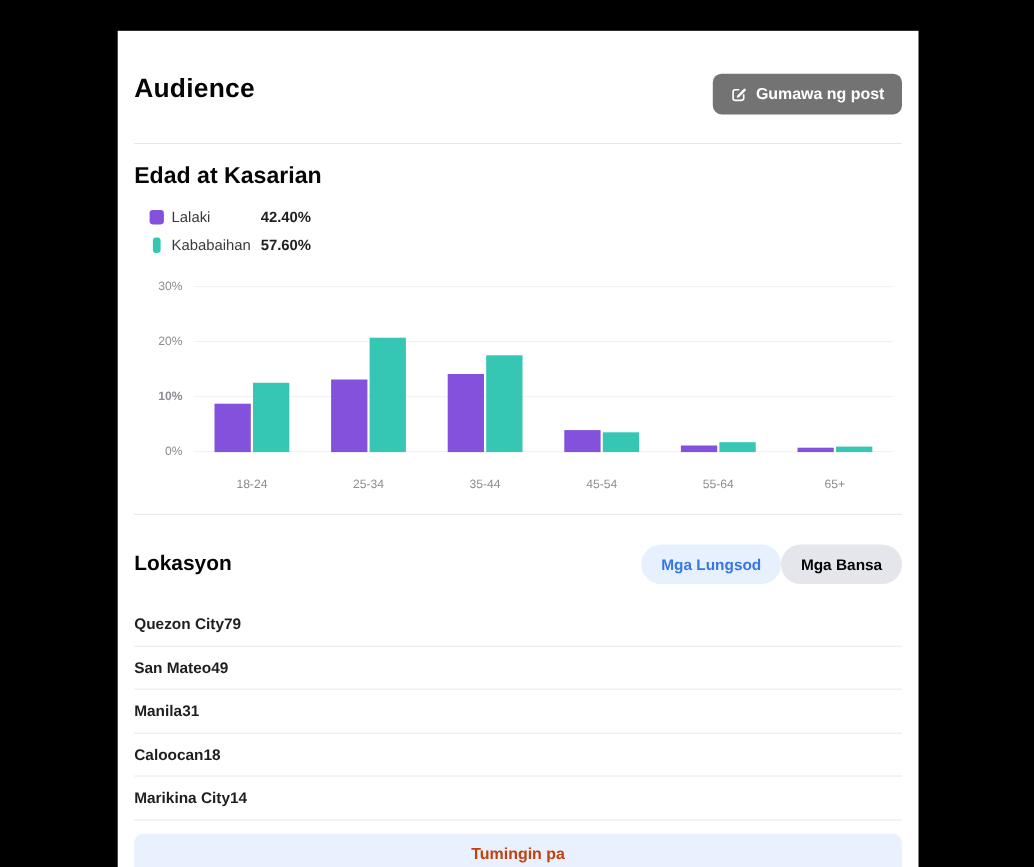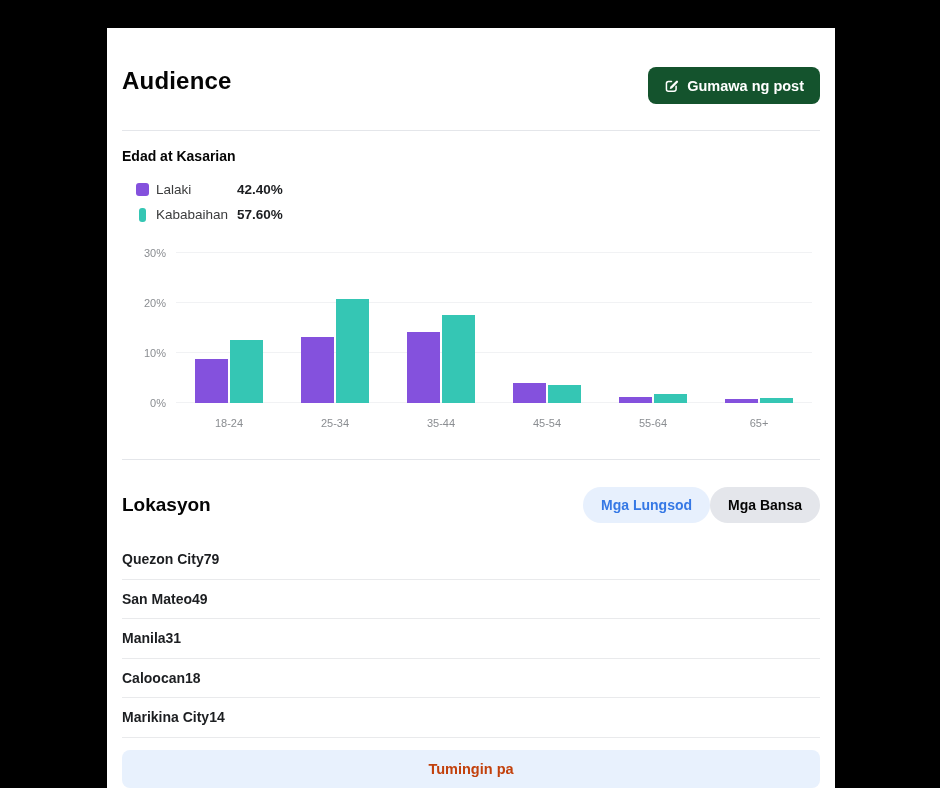--- a/index.html
+++ b/index.html
@@ -5,46 +5,46 @@
   * { margin:0; padding:0; box-sizing:border-box; }
   html,body { width:940px; height:788px; background:#000; overflow:hidden;
               font-family:"Liberation Sans","DejaVu Sans",sans-serif; }
   .card { position:absolute; top:0; left:107px; width:728px; height:783px;
           background:#fff; padding:12px 15px;margin-top:28px; }
 
   
   .card-header { display:flex; justify-content:space-between; align-items:flex-start;
                  padding-top:27px; }
   .page-title { font-size:24px; font-weight:bold; color:#050505; letter-spacing:.2px; }
-  .create-btn { display:flex; align-items:center; gap:8px; background:#14532d; color:#fff;
+  .create-btn { display:flex; align-items:center; gap:8px; background:#737373; color:#fff;
                 border:none; border-radius:8px; padding:0 16px; height:37px;
                 font-size:14.5px; font-weight:bold; cursor:pointer;
                 font-family:"Liberation Sans","DejaVu Sans",sans-serif; }
   .divider { border-top:1px solid #e4e6ea; margin-top:26px; }
 
   
-  .section-title { font-size:14px; font-weight:bold; color:#050505; margin-top:17px; }
+  .section-title { font-size:21px; font-weight:bold; color:#050505; margin-top:17px; }
   .legend { margin-top:13px; margin-left:14px; }
   .legend-row { display:flex; align-items:center; height:25px; font-size:13.5px; }
   .legend-row .swatch { width:13px; height:13px; border-radius:3px; margin-right:7px; }
   .legend-row:nth-child(2) .swatch { width:7px; height:14px; margin-left:3px; margin-right:10px; }
   .legend-label { width:81px; color:#3a3b3c; }
   .legend-value { font-weight:bold; color:#1c1e21; }
 
   
   .chart { position:relative; margin-top:14px; height:192px; }
   .plot { position:absolute; left:54px; right:8px; top:12px; height:150px; }
   .gridline { position:absolute; left:0; right:0; height:1px; background:#f1f2f4; }
   .ytick { position:absolute; left:0; width:44px; text-align:right;
            font-size:11px; color:#8a8d91; }
   .bar-groups { position:absolute; left:0; right:0; bottom:0; top:0;
                 display:flex; align-items:flex-end; }
   .bar-group { flex:1; display:flex; justify-content:center; align-items:flex-end; gap:2px; }
   .bar { width:33px; }
-  .x-labels { position:absolute; left:54px; right:8px; top:176px; display:flex; }
+  .x-labels { position:absolute; left:54px; right:8px; top:186px; display:flex; }
   .x-label { flex:1; text-align:center; font-size:11px; color:#8a8d91; }
 
   
   .loc-header { display:flex; justify-content:space-between; align-items:center; margin-top:27px; }
   .loc-title { font-size:19px; font-weight:bold; color:#050505; }
   .pill-group { display:flex; gap:0; }
   .pill { border:none; border-radius:18px; height:36px; padding:0 18px;
           font-size:14px; font-weight:bold; cursor:pointer;
           font-family:"Liberation Sans","DejaVu Sans",sans-serif; }
   .pill.active { background:#e7f0fd; color:#3578e5; }
@@ -133,21 +133,21 @@
       </div>
     <div class="x-labels" id="xlabels">
         <div class="x-label">18-24</div>
         <div class="x-label">25-34</div>
         <div class="x-label">35-44</div>
         <div class="x-label">45-54</div>
         <div class="x-label">55-64</div>
         <div class="x-label">65+</div>
       </div>
   <div class="ytick" style="top: 156px;">0%</div>
-      <div class="ytick" style="top: 106px;">10%</div>
+      <div class="ytick" style="top: 106px; font-weight: bold;">10%</div>
       <div class="ytick" style="top: 56px;">20%</div>
       <div class="ytick" style="top: 6px;">30%</div>
     </div>
 
   <div class="divider" style="margin-top:26px;"></div>
 
   <div class="loc-header">
     <div class="loc-title">Lokasyon</div>
     <div class="pill-group" id="pills">
         <button class="pill active">Mga Lungsod</button>

